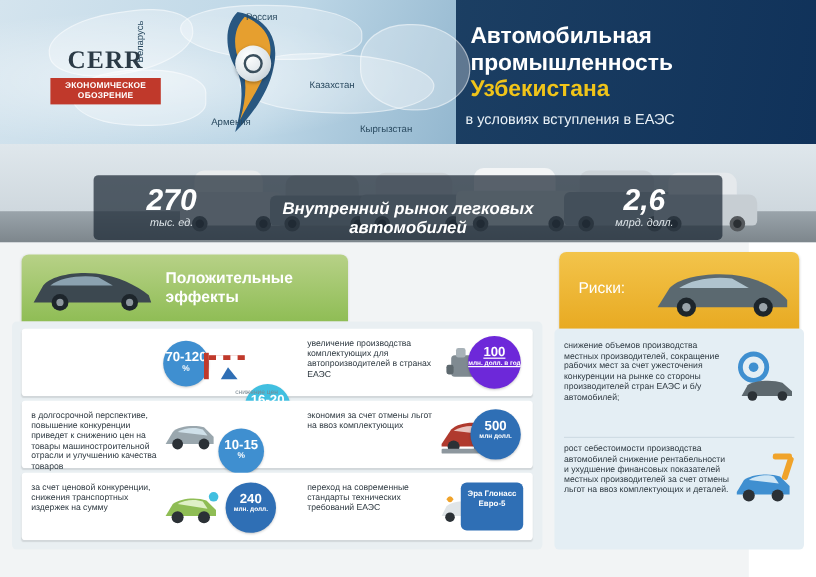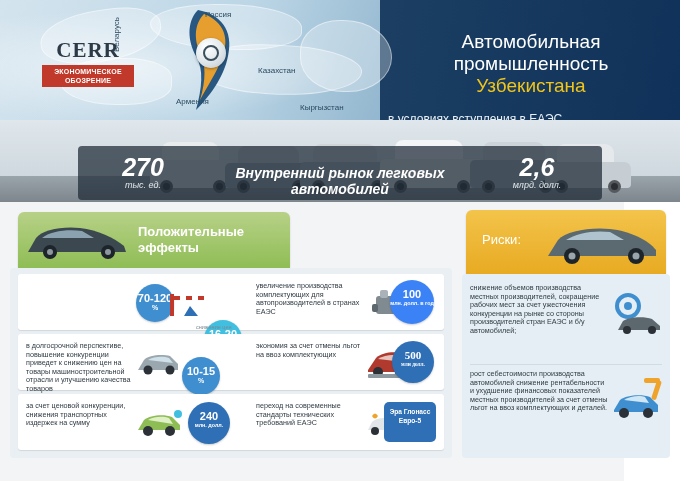--- a/index.html
+++ b/index.html
@@ -102,26 +102,25 @@
     padding: 2px 3px;
     letter-spacing: 0.2px;
   }
 
   .title-block {
     position: absolute;
     left: 388px; top: 16px;
     width: 286px;
   }
   .title-block h1 {
-    margin: 15px;
+    margin: 4px;
     font-size: 19px;
     line-height: 22px;
     color: #ffffff;
-    font-weight: normal;
-    text-align: center;
+    font-weight: bold;
   }
   .title-block h1 .accent {
     color: #f0c419;
   }
   .title-sub {
     margin-top: 6px;
     font-size: 12px;
     color: #e9f1f7;
   }
 
@@ -270,22 +269,22 @@
     font-weight: bold;
     box-shadow: 0 1px 2px rgba(0,0,0,0.2);
   }
   .pct-badge .v { display: block; font-size: 11px; line-height: 12px; margin-top: 8px; }
   .pct-badge .u { display: block; font-size: 7px; line-height: 8px; }
 
   .b70 { left: 118px; top: 10px; width: 38px; height: 38px; background: #3f8fd0; }
   .b16 { left: 186px; top: 10px; width: 38px; height: 38px; background: #41bfe0; margin-top: 36px; }
   .b10 { left: 164px; top: 10px; width: 38px; height: 38px; background: #3f8fd0; margin-top: 13px; }
   .b240 { left: 170px; top: 8px; width: 42px; height: 42px; background: #2f6fb5; }
-  .b100 { right: 10px; top: 6px; width: 44px; height: 44px; background: #3b82f6; }
-  .b500 { right: 10px; top: 7px; width: 42px; height: 42px; background: #2f6fb5; font-family: Liberation Serif, serif; }
+  .b100 { right: 10px; top: 6px; width: 44px; height: 44px; background: #6d28d9; text-decoration: underline; }
+  .b500 { right: 10px; top: 7px; width: 42px; height: 42px; background: #2f6fb5; }
   .b240 .v, .b100 .v, .b500 .v { font-size: 11px; margin-top: 8px; }
   .b240 .u, .b100 .u, .b500 .u { font-size: 5.4px; line-height: 6px; }
 
   .euro-badge {
     position: absolute;
     right: 8px; top: 8px;
     width: 52px; height: 40px;
     background: #2f6fb5;
     border-radius: 5px;
     color: #fff;

